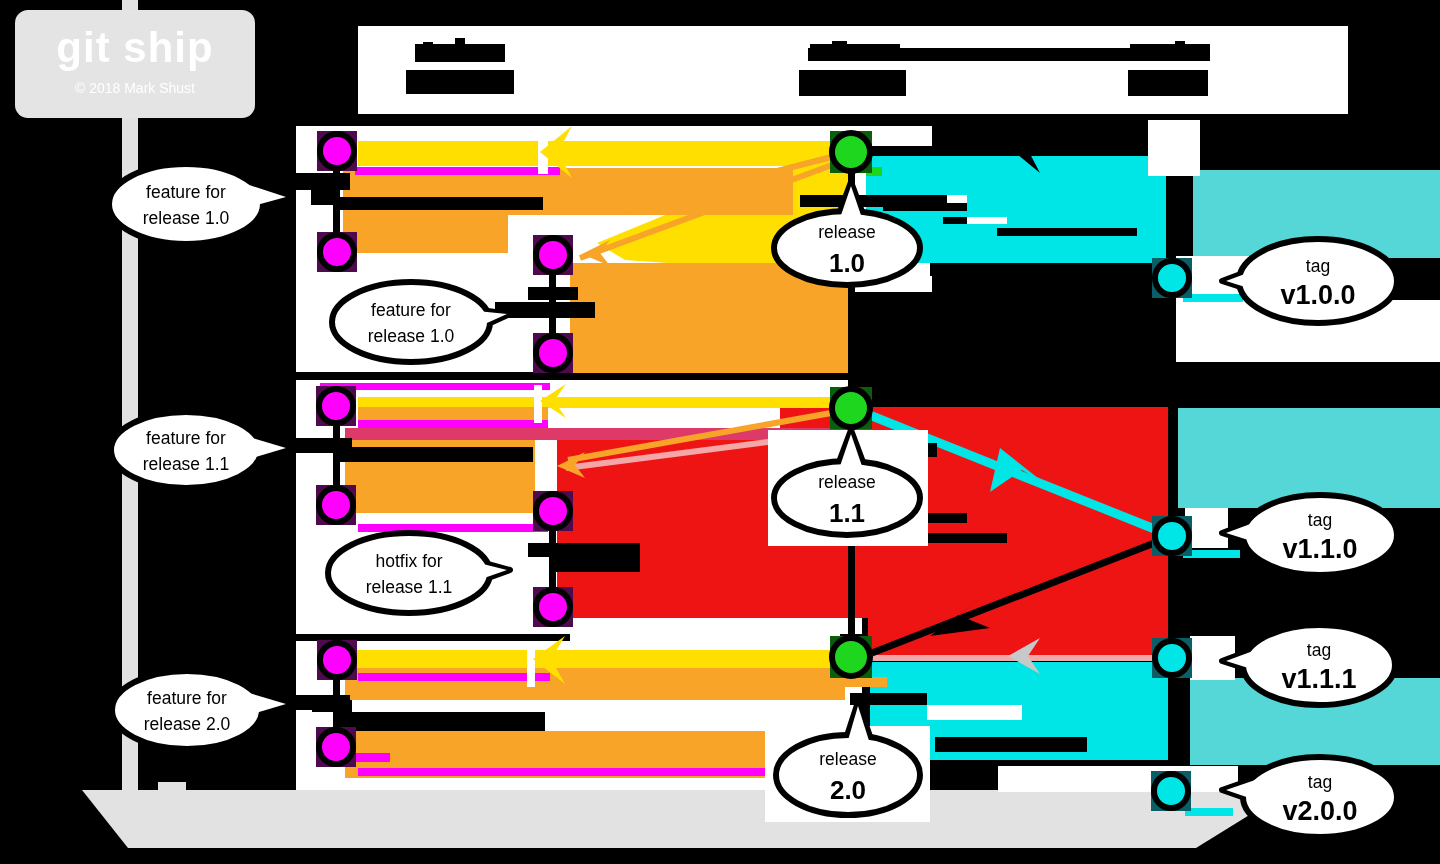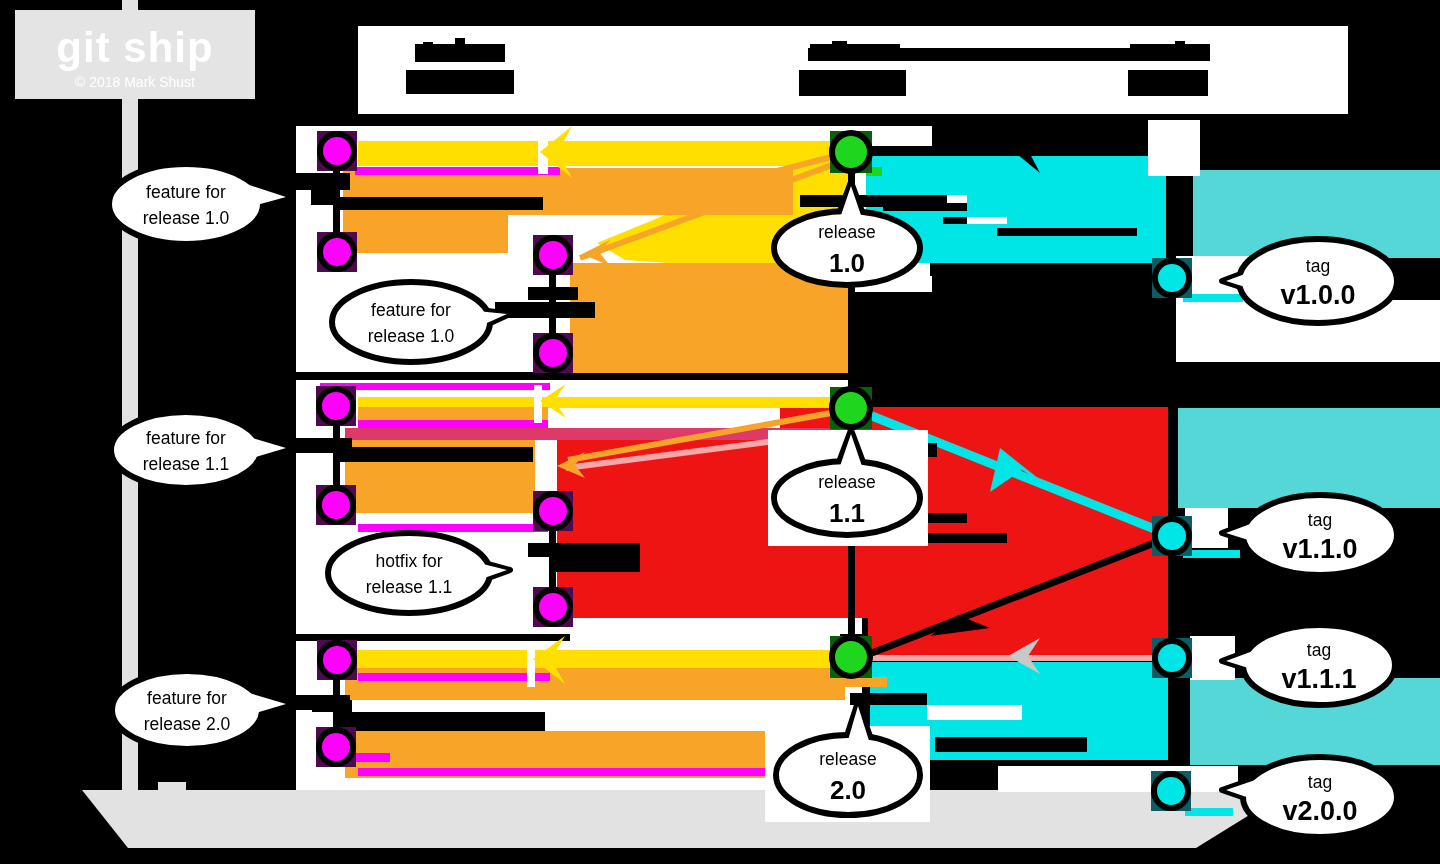--- a/index.html
+++ b/index.html
@@ -18,24 +18,24 @@
   .dot-c{fill:var(--cyan);stroke:#000;stroke-width:6;}
   .ln-orange{stroke:var(--orange);stroke-width:6;} .ln-salmon{stroke:var(--salmon);stroke-width:6;}
   .ln-cyan{stroke:var(--cyan);stroke-width:9;} .ln-black{stroke:#000;stroke-width:7;}
   .bub-e{fill:#fff;stroke:#000;stroke-width:6;}
   .bub-p{fill:#fff;stroke:#000;stroke-width:6;stroke-linejoin:round;}
   .bub-pw{fill:#fff;}
   text{font-family:"Liberation Sans", sans-serif;fill:#000;}
   .t-sm{font-size:17.5px;} .t-ver{font-size:26px;font-weight:bold;} .t-tag{font-size:27px;font-weight:bold;}
   .tmid{text-anchor:middle;}
   
-  #logo{position:absolute;left:15px;top:10px;width:240px;height:89px;background:#e4e4e4;
-        text-align:center;color:#fff;}
+  #logo{position:absolute;left:15px;top:10px;width:240px;height:108px;background:#e4e4e4;
+        text-align:center;color:#fff;border-radius:13px;}
   #logo .title{font-size:42px;font-weight:bold;margin-top:14px;letter-spacing:1px;}
-  #logo .copy{font-size:14px;margin-top:2px;}
+  #logo .copy{font-size:14px;margin-top:8px;}
   
   .hchip{position:absolute;background:#000;color:#000;overflow:hidden;text-align:center;white-space:nowrap;}
 </style>
 </head>
 <body>
 
 <div id="stage">
 <svg id="diagram" width="1440" height="864" viewBox="0 0 1440 864">
 
   <g>

